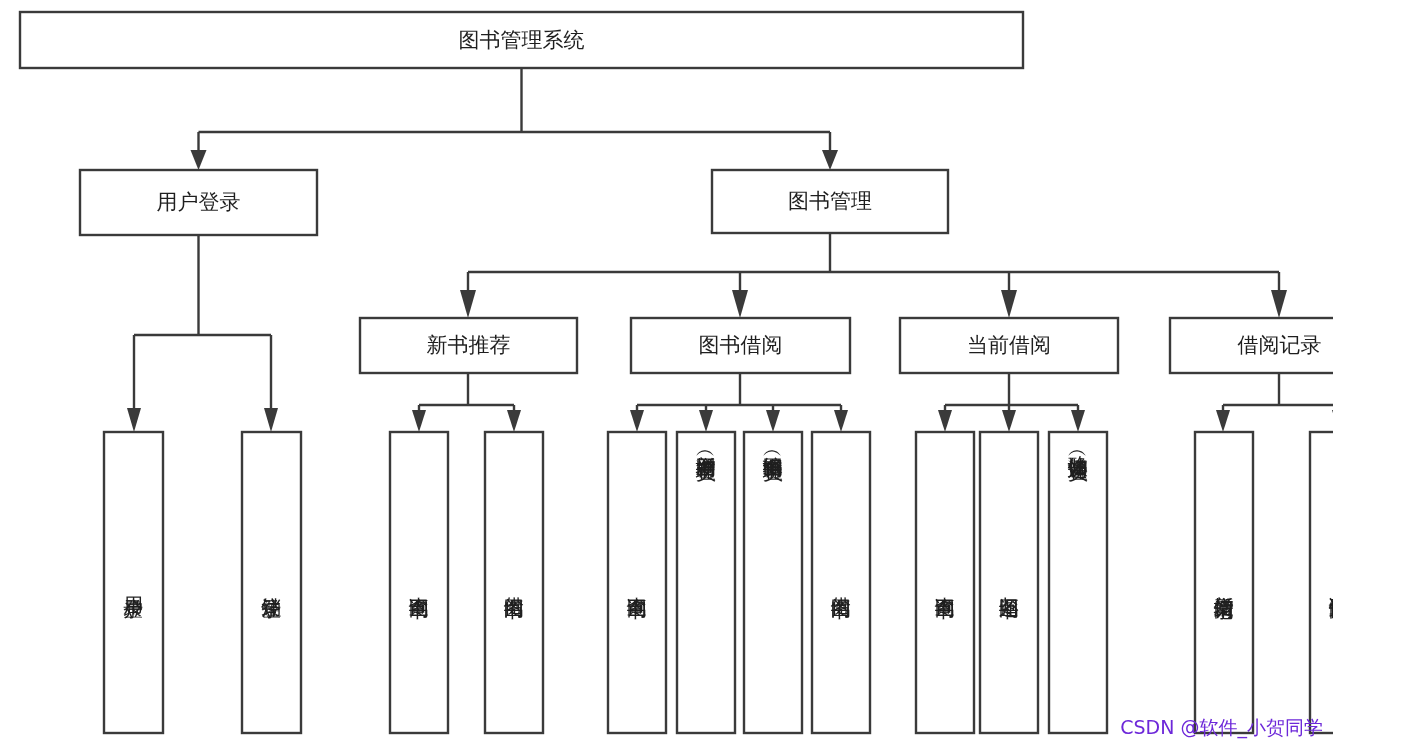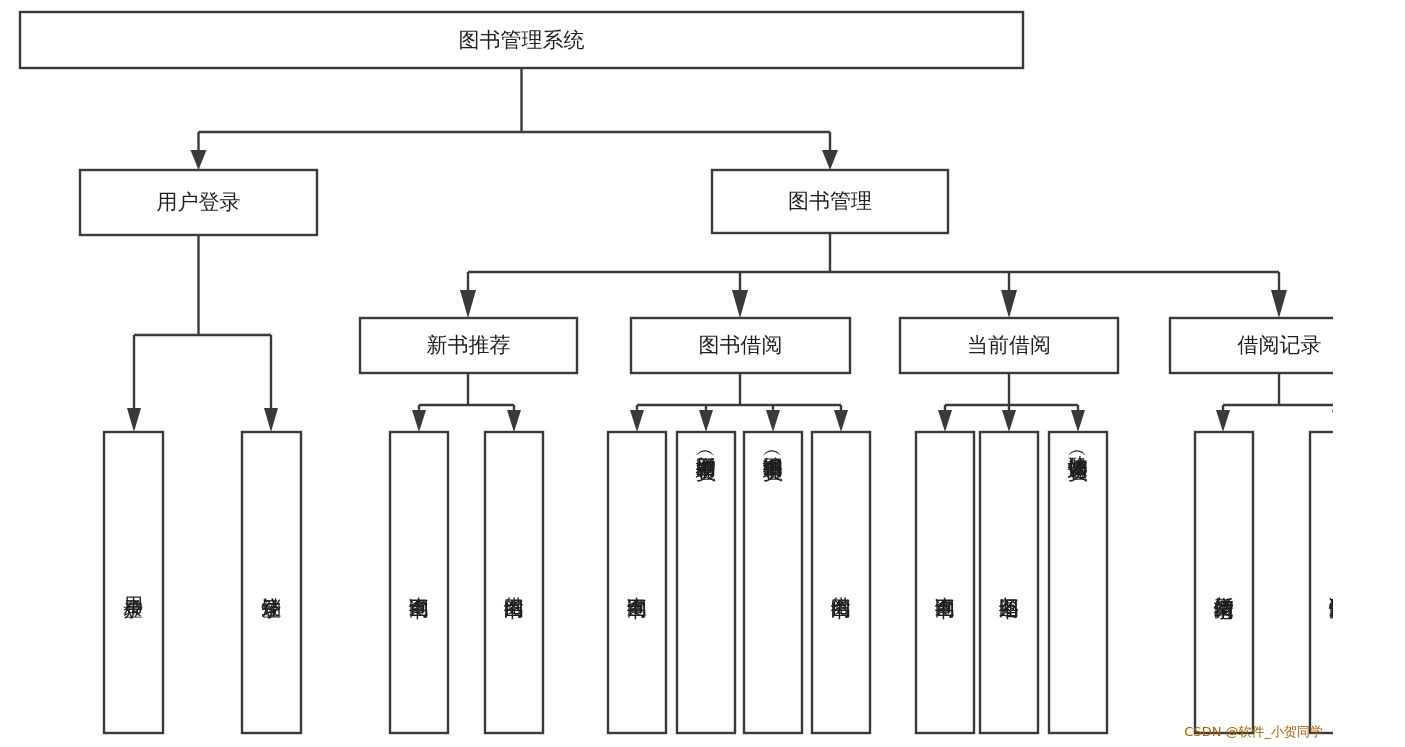--- a/index.html
+++ b/index.html
@@ -62,22 +62,22 @@
     line-height: 1.12;
     color: #1f1f1f;
     letter-spacing: 1px;
     white-space: nowrap;
   }
   .watermark {
     position: absolute;
     right: 10px;
     bottom: 6px;
     font-family: "DejaVu Sans", "Liberation Sans", sans-serif;
-    font-size: 13px;
-    color: #a16207;
+    font-size: 19px;
+    color: #6d28d9;
     white-space: nowrap;
     user-select: none;
   }
 </style>
 </head>
 <body>
 
 <div id="diagram-root">
 
   <svg class="diagram-canvas" viewBox="0 0 1405 747" xmlns="http://www.w3.org/2000/svg">

